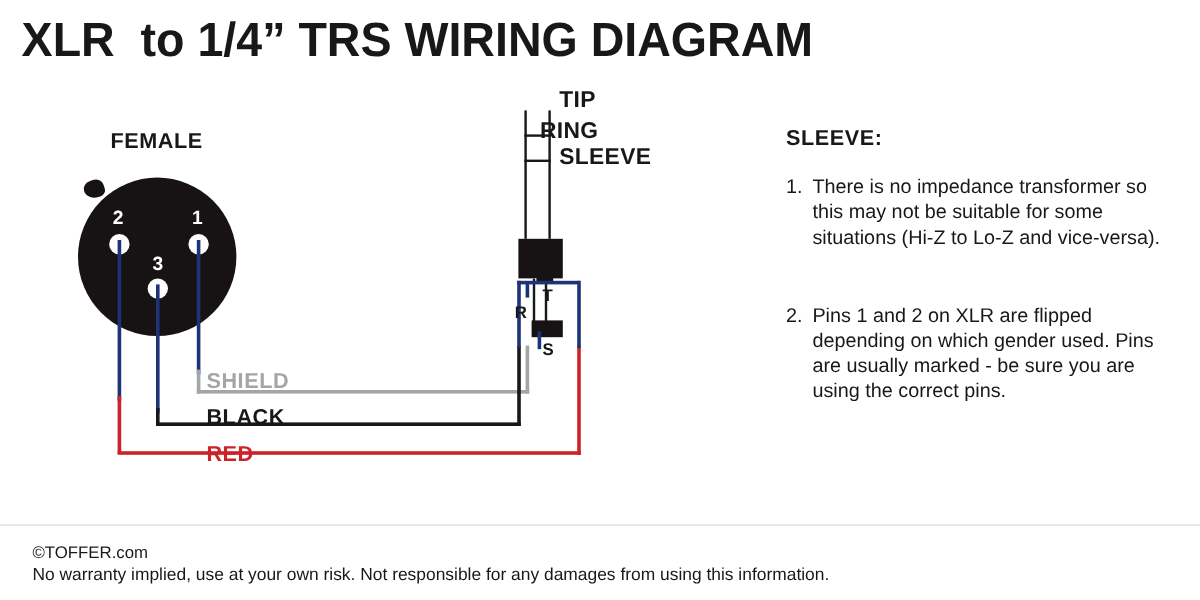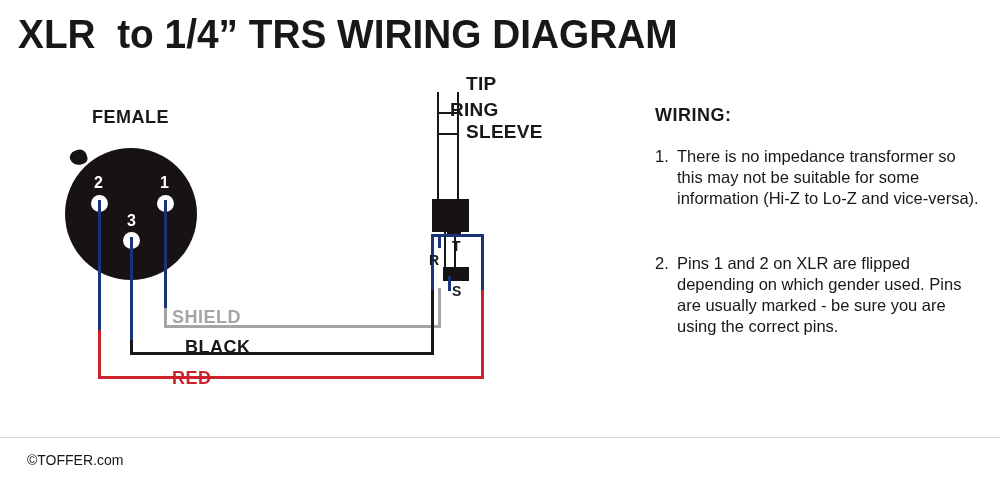--- a/index.html
+++ b/index.html
@@ -88,21 +88,21 @@
   .w-blue   { background: #1d3377; }
 
   .wire-label {
     position: absolute;
     font-size: 18px;
     font-weight: bold;
     letter-spacing: 0.5px;
     text-align: right;
   }
   .lbl-shield { color: #a3a5a7; }
-  .lbl-black  { color: #17181a; margin-left: 13px; }
+  .lbl-black  { color: #17181a; }
   .lbl-red    { color: #cc2229; }
 
   
   #trs-tip {
     position: absolute;
     left: 437px;
     top: 70px;
     width: 0;
     height: 0;
   }
@@ -283,28 +283,29 @@
   <div class="wire wire-v w-blue" style="left:448px; top:276px; height:15px;"></div>
 
   <div class="trs-letter" style="left:452px; top:239px;">T</div>
   <div class="trs-letter" style="left:429px; top:253px;">R</div>
   <div class="trs-letter" style="left:452px; top:284px;">S</div>
 
   <div class="trs-side-label" style="left:466px; top:73px;">TIP</div>
   <div class="trs-side-label" style="left:450px; top:99px;">RING</div>
   <div class="trs-side-label" style="left:466px; top:121px;">SLEEVE</div>
 
-  <div id="notes-title">WIRING:</div>
+  <div id="notes-title">SLEEVE:</div>
 
   <div class="note-item" id="note-1">
     <span class="note-num">1.</span>
-    <span class="note-text">There is no impedance transformer so this may not be suitable for some information (Hi-Z to Lo-Z and vice-versa).</span>
+    <span class="note-text">There is no impedance transformer so this may not be suitable for some situations (Hi-Z to Lo-Z and vice-versa).</span>
   </div>
 
   <div class="note-item" id="note-2">
     <span class="note-num">2.</span>
     <span class="note-text">Pins 1 and 2 on XLR are flipped depending on which gender used. Pins are usually marked - be sure you are using the correct pins.</span>
   </div>
 
   <div id="footer-rule"></div>
   <div id="copyright">©TOFFER.com</div>
+  <div id="disclaimer">No warranty implied, use at your own risk. Not responsible for any damages from using this information.</div>
 
 </div>
 
 </body></html>

